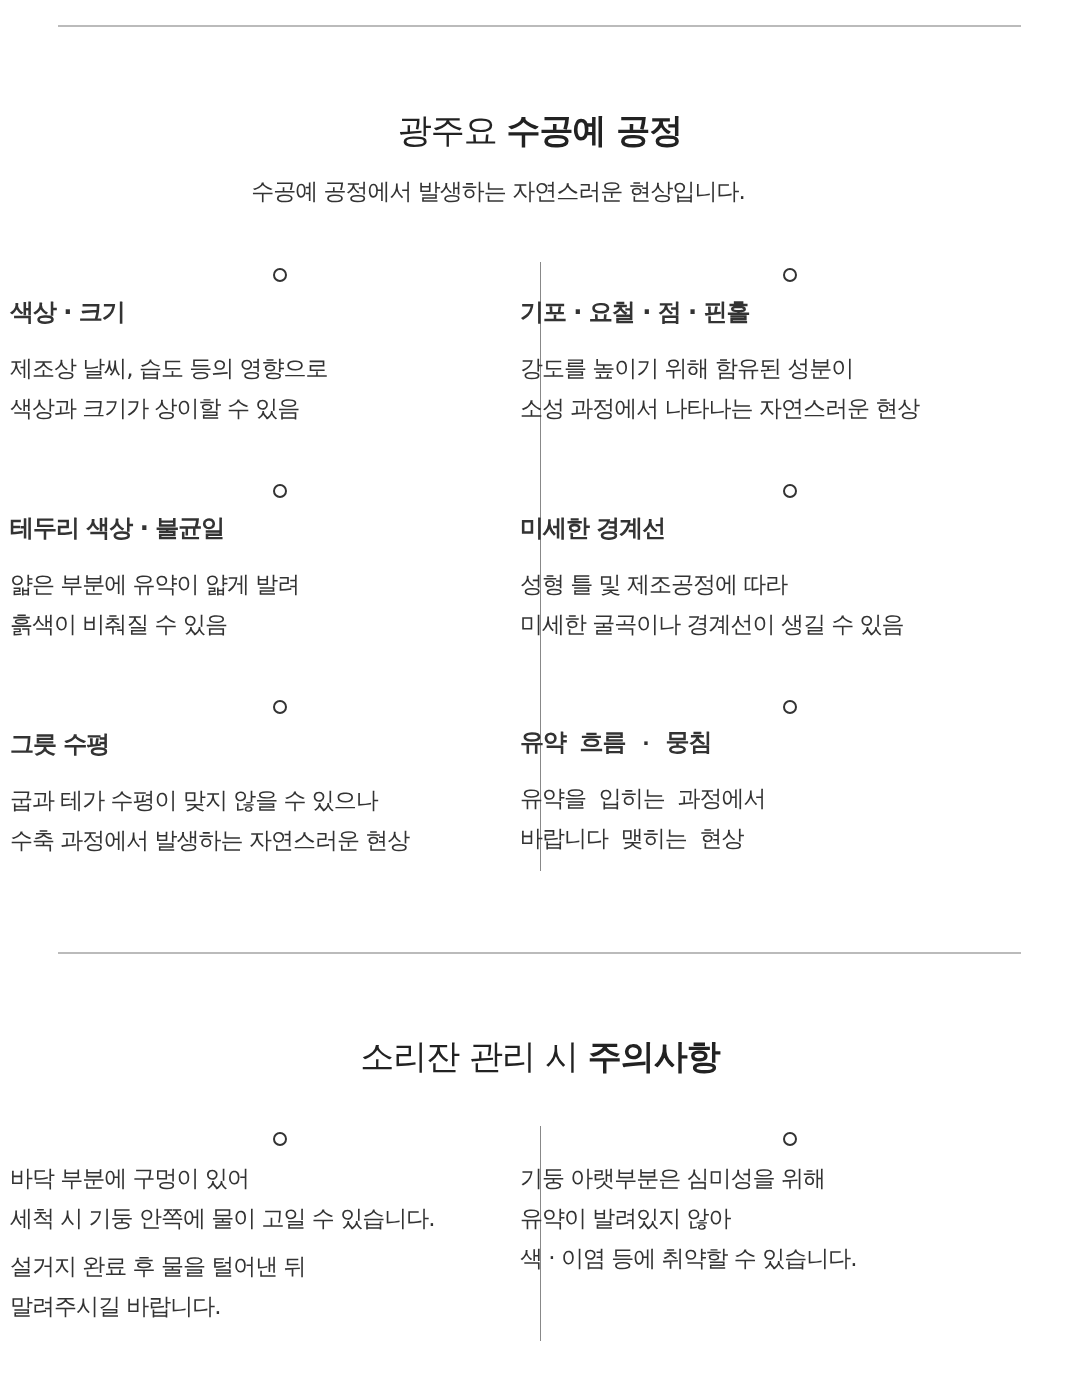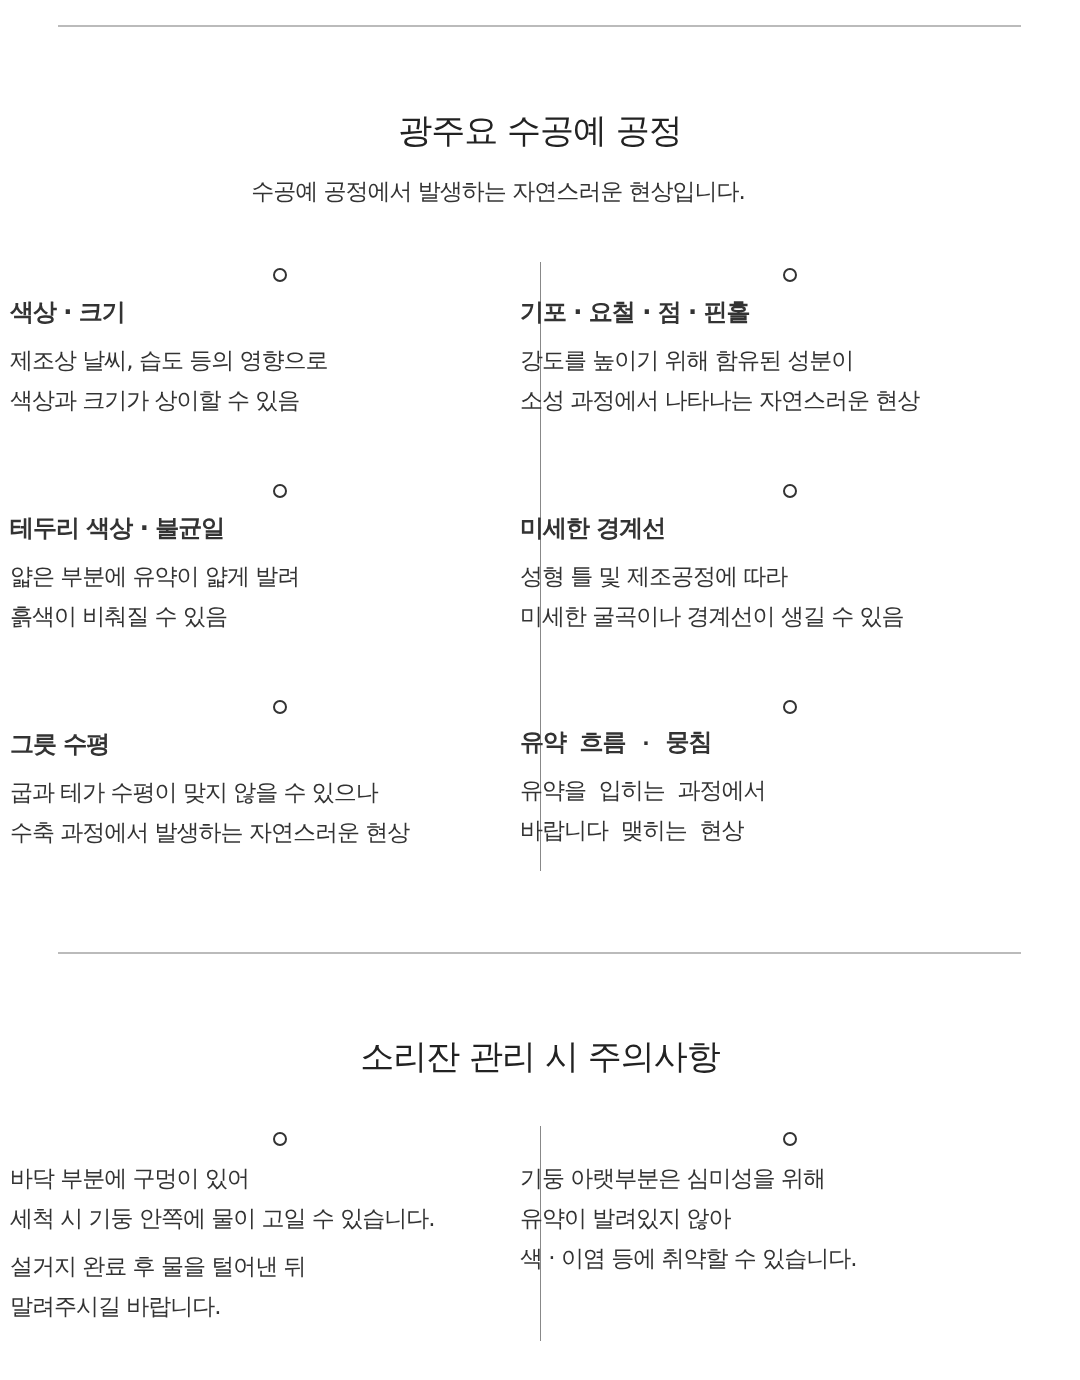--- a/index.html
+++ b/index.html
@@ -26,21 +26,21 @@
     .section-title {
       position: absolute;
       left: 0;
       width: 1080px;
       text-align: center;
       font-size: 34px;
       font-weight: normal;
       color: #222222;
       letter-spacing: -1px;
     }
-    .section-title .bold { font-weight: normal; }
+    .section-title .bold { font-weight: bold; }
     .title-1 { top: 108px; }
     .title-2 { top: 1034px; }
 
     .subtitle {
       position: absolute;
       top: 176px;
       left: 0;
       width: 996px;
       text-align: center;
       font-size: 23px;
@@ -75,21 +75,21 @@
     }
     .item-title {
       margin-top: 14px;
       font-size: 24px;
       font-weight: bold;
       color: #333333;
       letter-spacing: -1px;
       line-height: 32px;
     }
     .item-desc {
-      margin-top: 12px;
+      margin-top: 20px;
       font-size: 23px;
       color: #333333;
       letter-spacing: -1px;
       line-height: 40px;
     }
     .item-desc .line { display: block; }
     .care-desc { margin-top: 12px; }
     .care-desc .para { display: block; }
     .care-desc .para + .para { margin-top: 8px; }
   </style>

